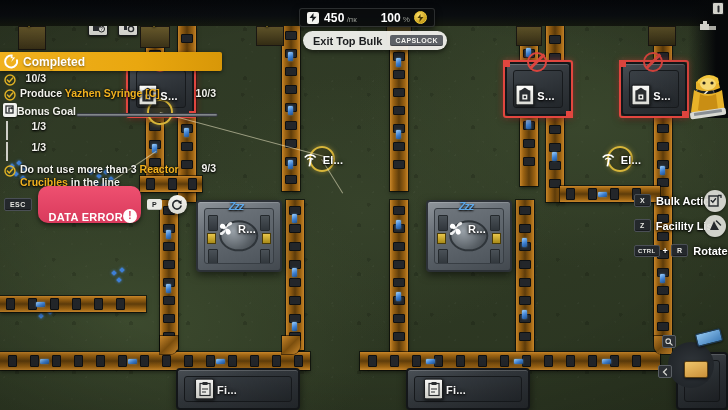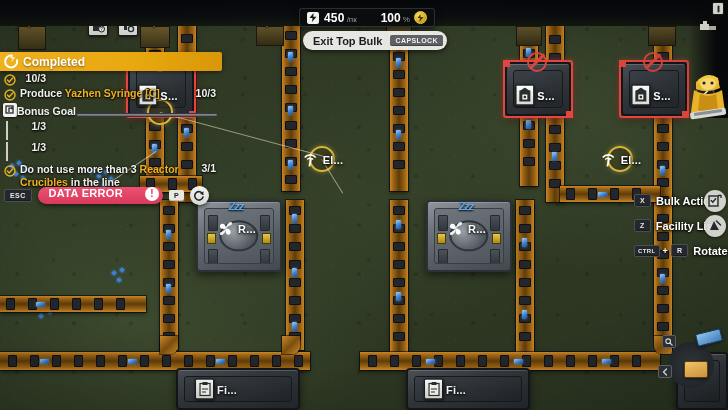--- a/index.html
+++ b/index.html
@@ -297,22 +297,22 @@
     background:rgba(0,0,0,.25); margin:4px 2px 0 2px;
   }
   .multi .qtext{ padding-top:1px; }
 
   
   #errbar{
     position:absolute; left:4px; top:186px;
     display:flex; align-items:center; gap:6px;
   }
   #errpill{
-    display:flex; align-items:flex-start; gap:22px;
-    height:17px; padding:0 4px 0 11px;
+    display:flex; align-items:flex-end; gap:0;
+    height:37px; padding:0 4px 0 11px;
     background:linear-gradient(#ee5070,#d93a5c);
     border-radius:10px;
     box-shadow:0 2px 5px rgba(0,0,0,.55);
   }
   #errpill .lbl{ color:#fff; font-size:11px; font-weight:bold; letter-spacing:.3px;}
   .excl{
     width:14px; height:14px; border-radius:50%; background:#fff;
     display:flex; align-items:center; justify-content:center;
     color:#d93a5c; font-size:10px; font-weight:bold; line-height:1;
   }
@@ -944,21 +944,21 @@
   </div>
 
   <div class="qrow multi">
     <span class="qmark" style="margin-top:3px">
       <svg width="12" height="12" viewBox="0 0 12 12">
           <circle cx="6" cy="6" r="5" fill="none" stroke="#e2b325" stroke-width="1.4"></circle>
           <path d="M3.4 6.1 L5.2 8 L8.7 4" stroke="#e2b325" stroke-width="1.5" fill="none" stroke-linecap="round"></path>
         </svg>
     </span>
     <span class="qtext"><span>Do not use more than 3 </span><span class="hl">Reactor Crucibles</span><span> in the line</span></span>
-    <span class="qcount">3/1</span>
+    <span class="qcount">9/3</span>
   </div>
 </div>
 
 <div id="errbar">
   <span class="keycap dark">ESC</span>
   <span id="errpill">
     <span class="lbl">DATA ERROR</span>
     <span class="excl">!</span>
   </span>
   <span class="keycap light">P</span>

